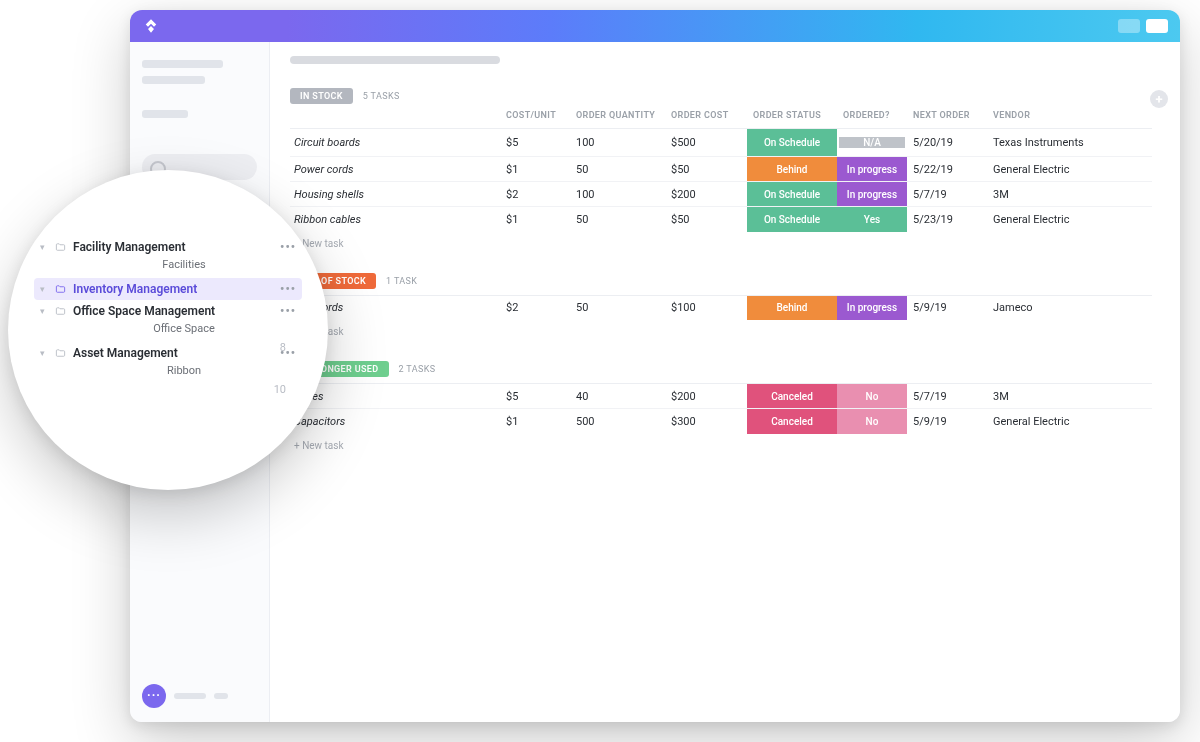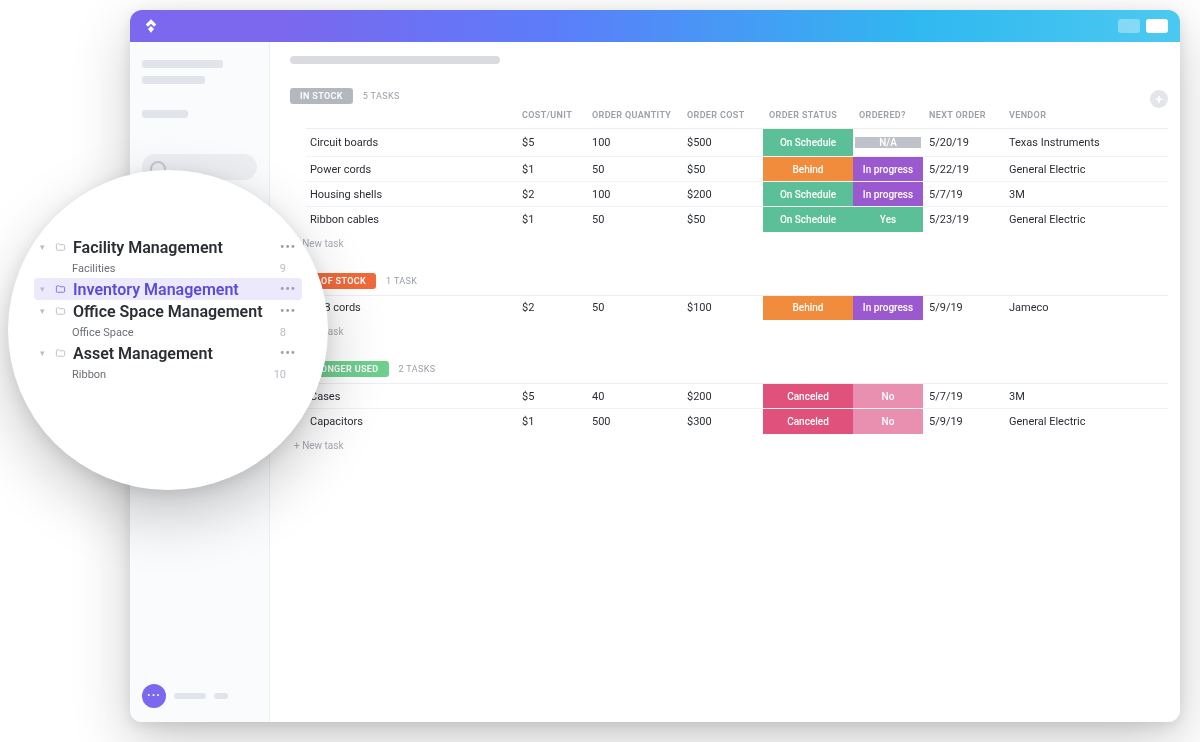--- a/index.html
+++ b/index.html
@@ -90,38 +90,38 @@
     display:flex; align-items:center; gap:10px;
     font-size:9px; letter-spacing:.04em;
     text-transform:uppercase; color:#9aa0a8;
     padding: 4px 0 6px;
   }
   .status-chip {
     color:#fff; font-size:9px; font-weight:600;
     padding:3px 10px; border-radius:3px; letter-spacing:.04em;
   }
 
-  table.grid { width:100%; border-collapse: collapse; table-layout: fixed; margin-left: 16px; }
+  table.grid { width:100%; border-collapse: collapse; table-layout: fixed; }
   col.c-name{width:210px;} col.c-cost{width:70px;} col.c-qty{width:95px;}
   col.c-ocost{width:82px;} col.c-ostat{width:90px;} col.c-ord{width:70px;}
   col.c-next{width:80px;} col.c-vendor{width:auto;}
 
   .grid th {
     font-size:9px; font-weight:600; color:#9aa0a8;
     text-transform:uppercase; letter-spacing:.04em;
     text-align:left; padding:0 6px 8px;
   }
   .grid th:first-child { padding-left:4px; }
   .grid td {
     font-size:11px; color:#2a2e34;
     padding:0 6px; height:25px;
     border-top:1px solid #f1f2f5;
     white-space:nowrap; overflow:hidden; text-overflow:ellipsis;
   }
-  .grid td:first-child { padding-left:4px; }
+  .grid td:first-child { padding-left:4px;font-style:italic; }
   .grid tr:first-child td { border-top:1px solid #eceef2; }
 
   .cell-pill {
     display:flex; align-items:center; justify-content:center;
     height:100%; color:#fff; font-size:10px; font-weight:500;
     margin:0 -6px; 
   }
 
   .new-task {
     font-size:10px; color:#a6abb3; padding:6px 4px 2px;
@@ -146,27 +146,27 @@
     height:22px; gap:6px;
     color:#2a2e34;
     border-radius:4px;
     padding:0 6px;
     position: relative;
   }
   .tree-row.selected { background:#ece9fd; color:#5a4bd9; }
   .tree-row .caret { color:#b9bdc5; font-size:9px; width:8px; display:inline-block; }
   .tree-row .folder { width:13px; height:11px; color:#b9bdc5; }
   .tree-row.selected .folder { color:#7b68ee; }
-  .tree-row .label { flex:1; font-weight:600; font-size:16px; }
+  .tree-row .label { flex:1; font-weight:600; font-size:12px; }
   .tree-row .more { color:#9aa0a8; font-weight:700; letter-spacing:1px; font-size:12px; }
   .tree-child {
     display:flex; align-items:center;
     height:20px; gap:6px;
     padding:0 6px 0 38px;
-    font-size:11px; color:#6b6f76;
+    font-size:11px; color:#6b6f76;flex-direction:column;
   }
   .tree-child .count {
     margin-left:auto; color:#b9bdc5; font-size:11px;
     padding-right:10px;
   }
 
   .folder svg { display:block; }
 </style>
 </head>
 <body>

